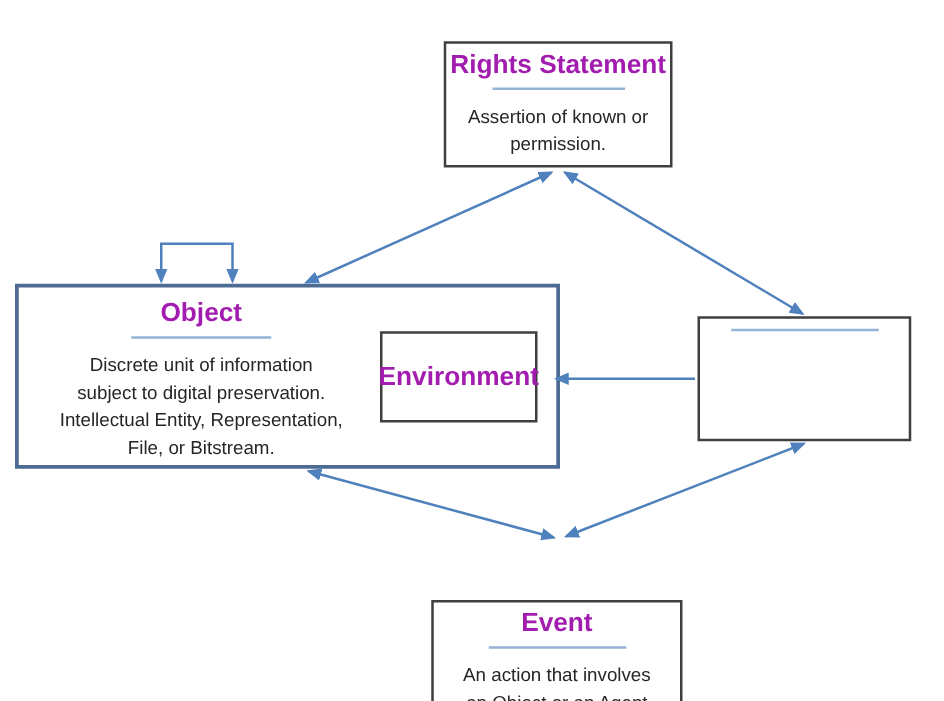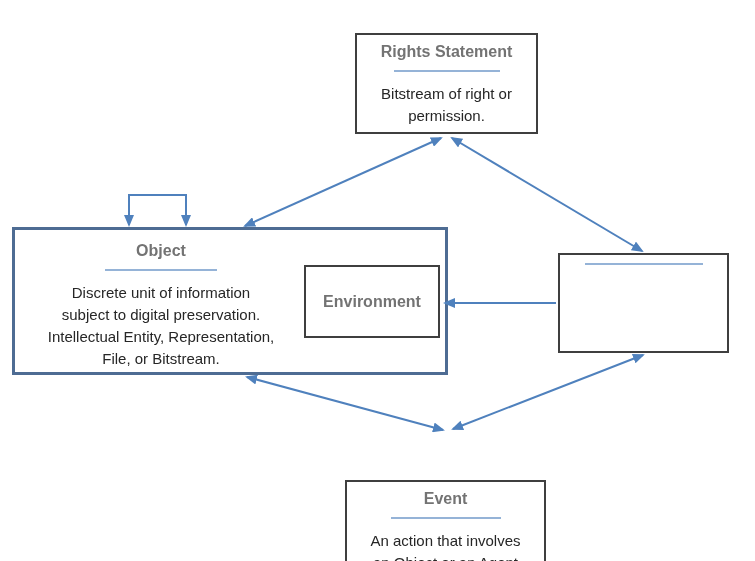--- a/index.html
+++ b/index.html
@@ -15,24 +15,24 @@
   .node {
     position: absolute;
     background: #ffffff;
     box-sizing: border-box;
     text-align: center;
   }
   .gray-border { border: 2px solid #3f3f3f; }
   .object-border { border: 3px solid var(--object-border, #4e6c93); }
   .node-title {
     font-weight: bold;
-    font-size: 16px;
+    font-size: 21px;
     padding-top: 7px;
     line-height: 20px;
-    color: #737373;
+    color: #a21caf;
   }
   .underline {
     height: 0;
     border-top: 2px solid var(--underline, #95b3d7);
     margin: 8px auto 11px auto;
   }
   .u-rights { width: 106px; }
   .u-object { width: 112px; }
   .u-agent  { width: 118px; }
   .u-event  { width: 110px; }
@@ -43,21 +43,21 @@
   }
   
   #rights-box { left: 355px; top: 33px; width: 183px; height: 101px; }
   
   #object-box { left: 12px; top: 227px; width: 436px; height: 148px; text-align: left; }
   #object-content {
     position: absolute; left: 2px; top: 4px; width: 288px; text-align: center;
   }
   
   #environment-box {
-    left: 289px; top: 35px; width: 136px; height: 73px;
+    left: 289px; top: 35px; width: 126px; height: 73px;
     display: flex; align-items: center; justify-content: center;
   }
   #environment-box .node-title { padding-top: 0; }
   
   #agent-box { left: 558px; top: 253px; width: 171px; height: 100px; }
   
   #event-box { left: 345px; top: 432px; width: 201px; height: 122px; margin-top: 48px; }
 
   
   #edges-svg {
@@ -68,21 +68,21 @@
   marker path { fill: var(--arrow, #4f81bd); }
 </style>
 </head>
 <body>
 
 <div id="canvas">
 
   <div class="node gray-border" id="rights-box">
     <div class="node-title">Rights Statement</div>
     <div class="underline u-rights"></div>
-    <div class="node-desc">Bitstream of right or
+    <div class="node-desc">Assertion of known or
 permission.</div>
   </div>
 
   <div class="node object-border" id="object-box">
     <div id="object-content">
       <div class="node-title">Object</div>
       <div class="underline u-object"></div>
       <div class="node-desc">Discrete unit of information
 subject to digital preservation.
 Intellectual Entity, Representation,

